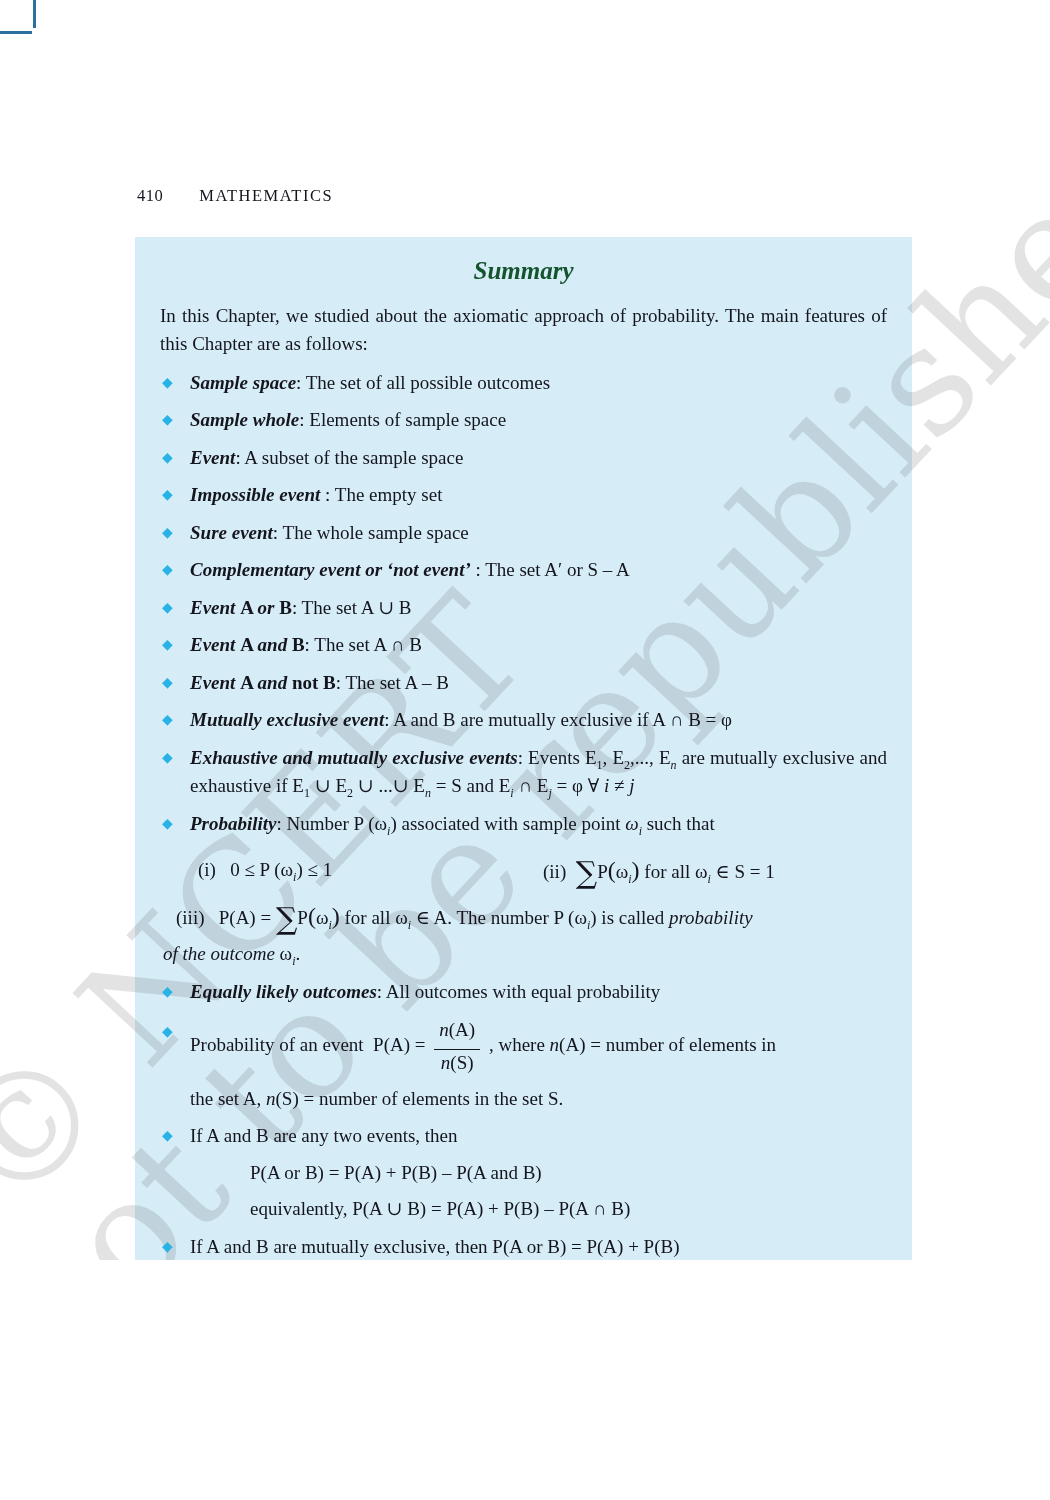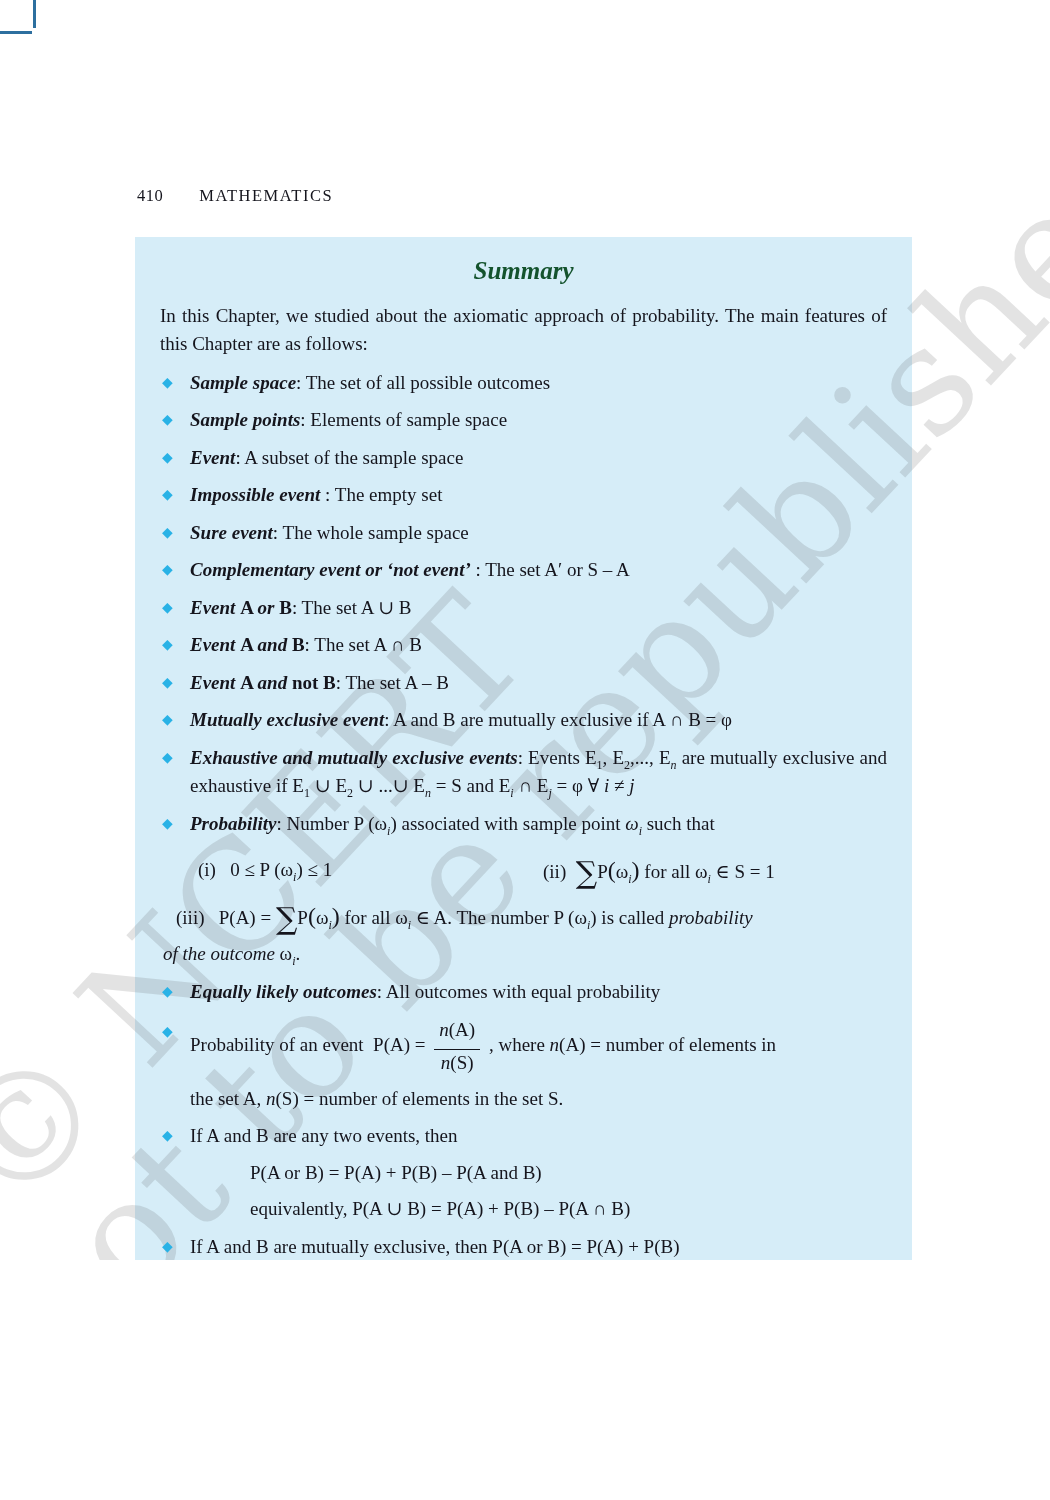--- a/index.html
+++ b/index.html
@@ -76,21 +76,21 @@
     <div class="box-content">
       <h2 class="summary-title">Summary</h2>
       <p class="intro">In this Chapter, we studied about the axiomatic approach of probability. The main features of this Chapter are as follows:</p>
       <div id="list">
           <div class="item">
             <span class="diamond">◆</span>
             <div class="line"><span class="bi">Sample space</span><span>: The set of all possible outcomes</span></div>
           </div>
           <div class="item">
             <span class="diamond">◆</span>
-            <div class="line"><span class="bi">Sample points</span><span>: Elements of sample space</span></div>
+            <div class="line"><span class="bi">Sample whole</span><span>: Elements of sample space</span></div>
           </div>
           <div class="item">
             <span class="diamond">◆</span>
             <div class="line"><span class="bi">Event</span><span>: A subset of the sample space</span></div>
           </div>
           <div class="item">
             <span class="diamond">◆</span>
             <div class="line"><span class="bi">Impossible event</span><span> : The empty set</span></div>
           </div>
           <div class="item">

